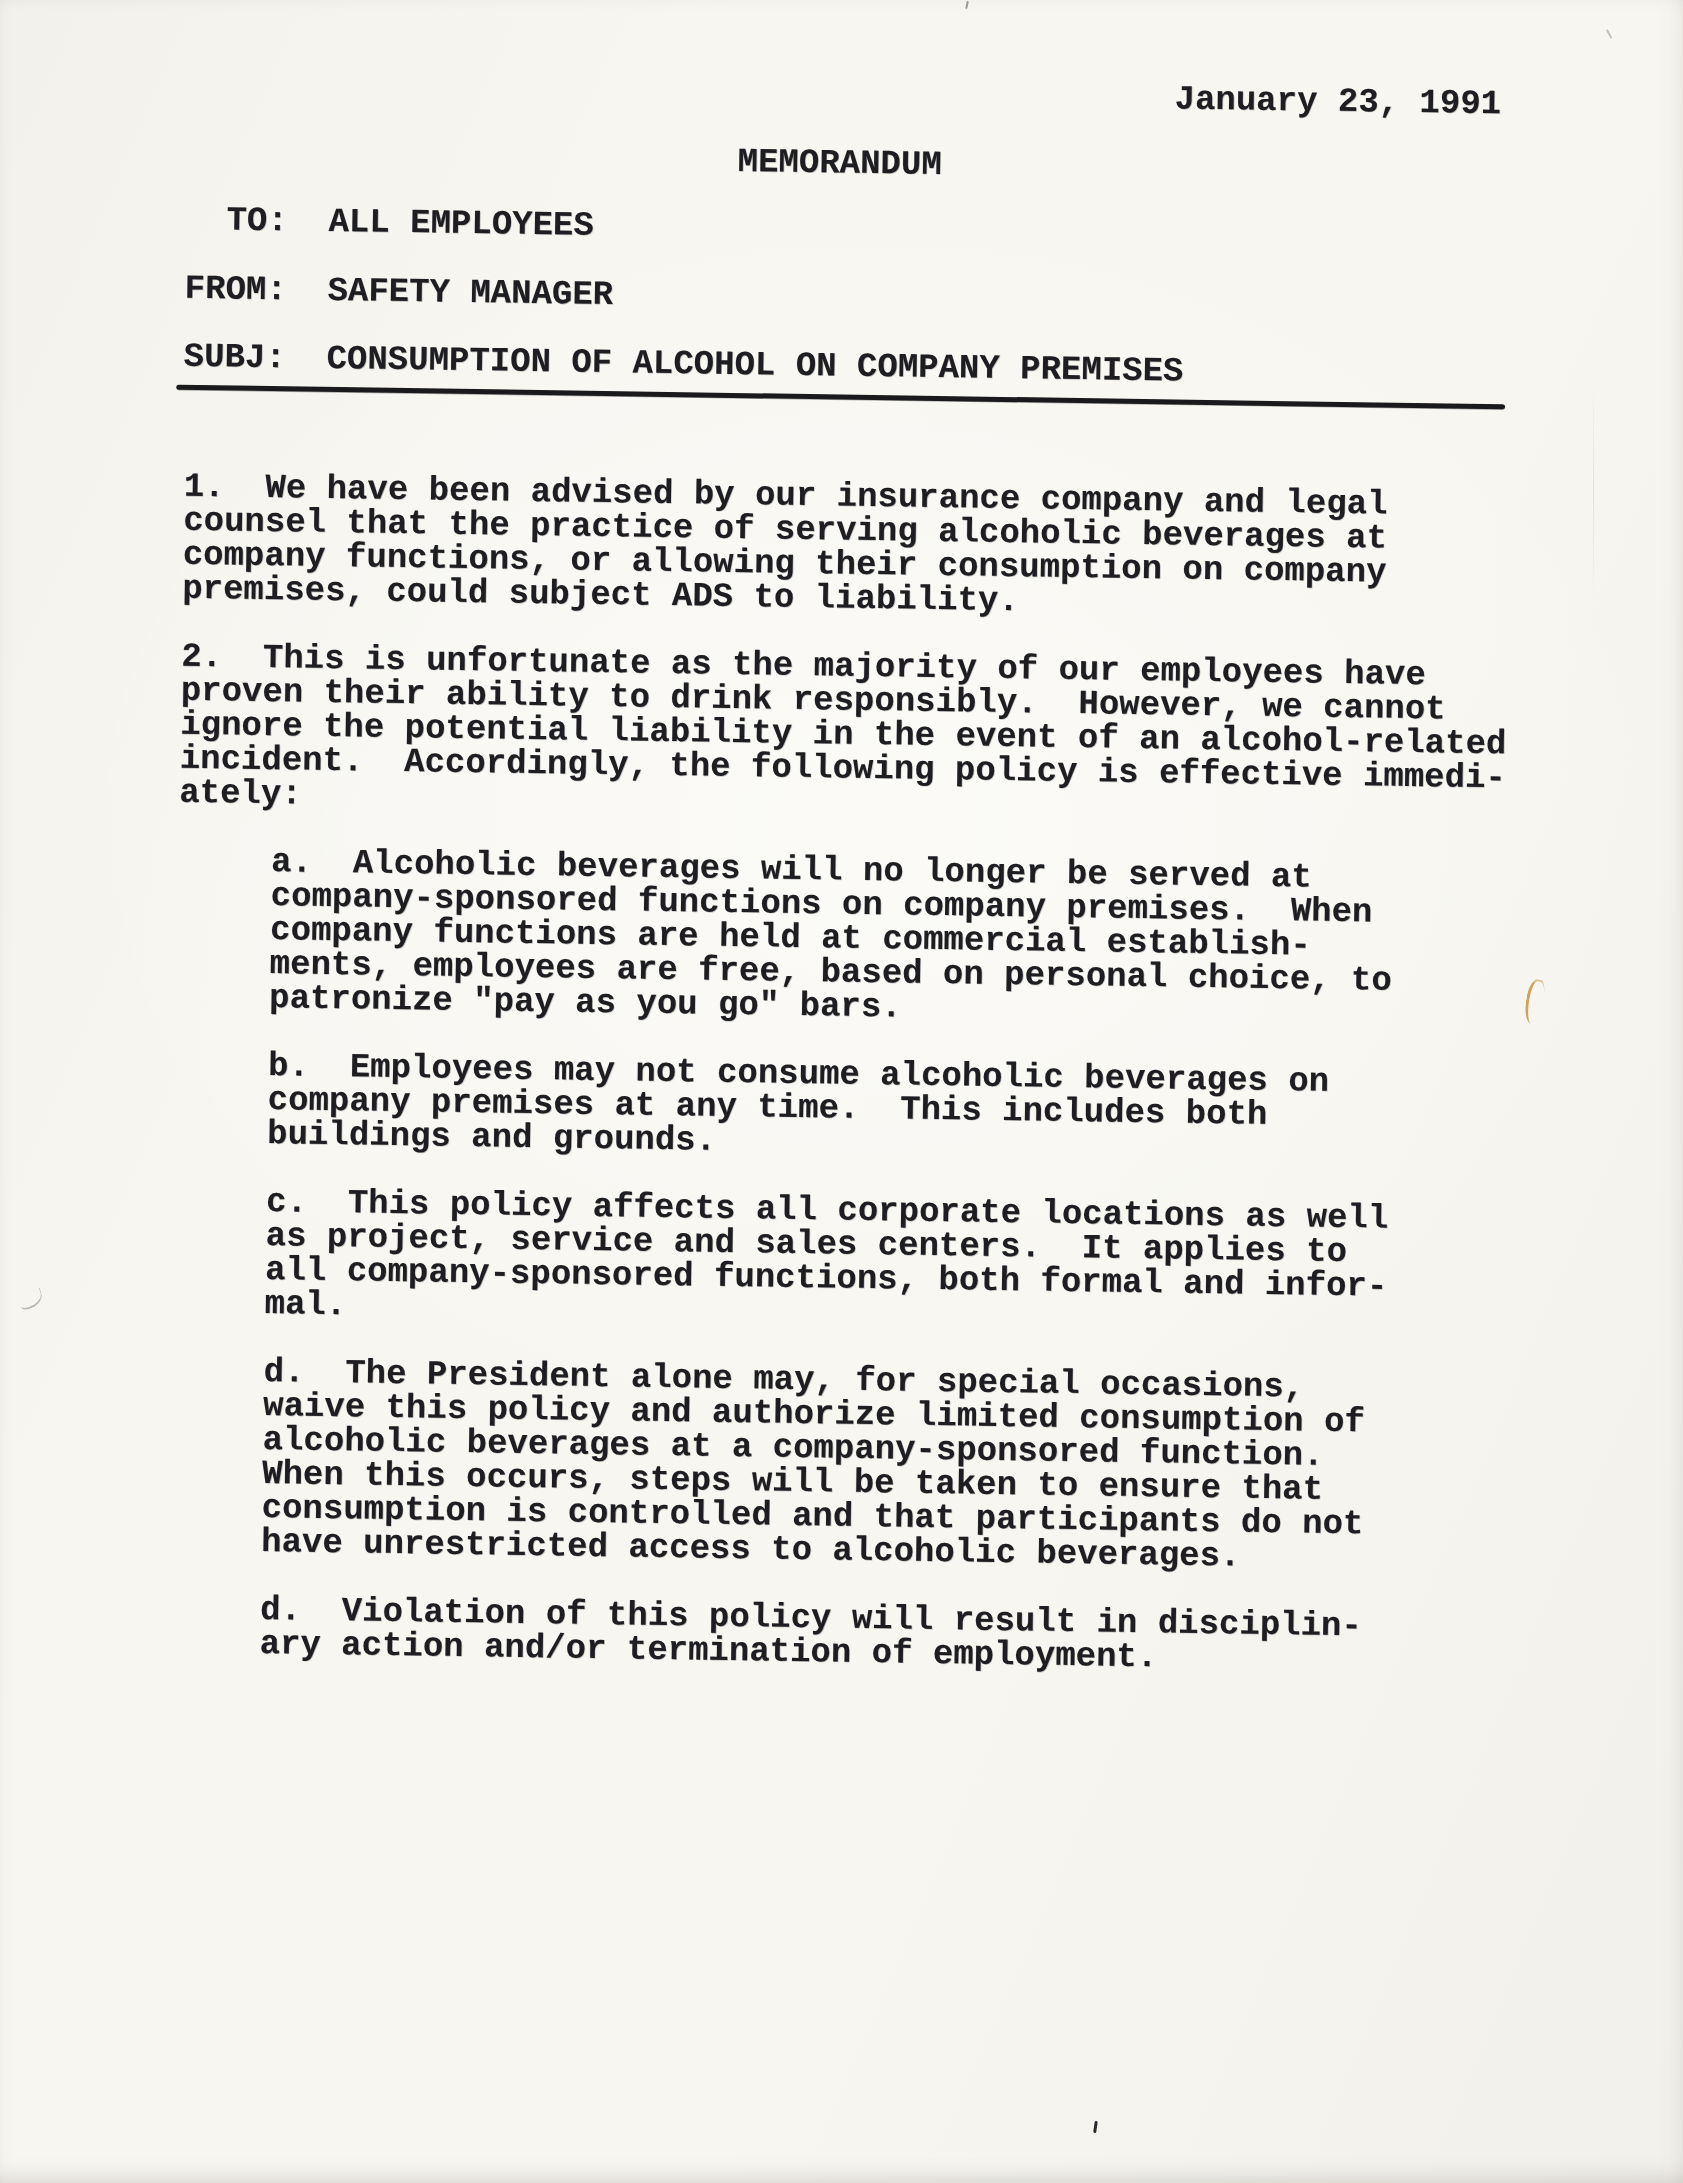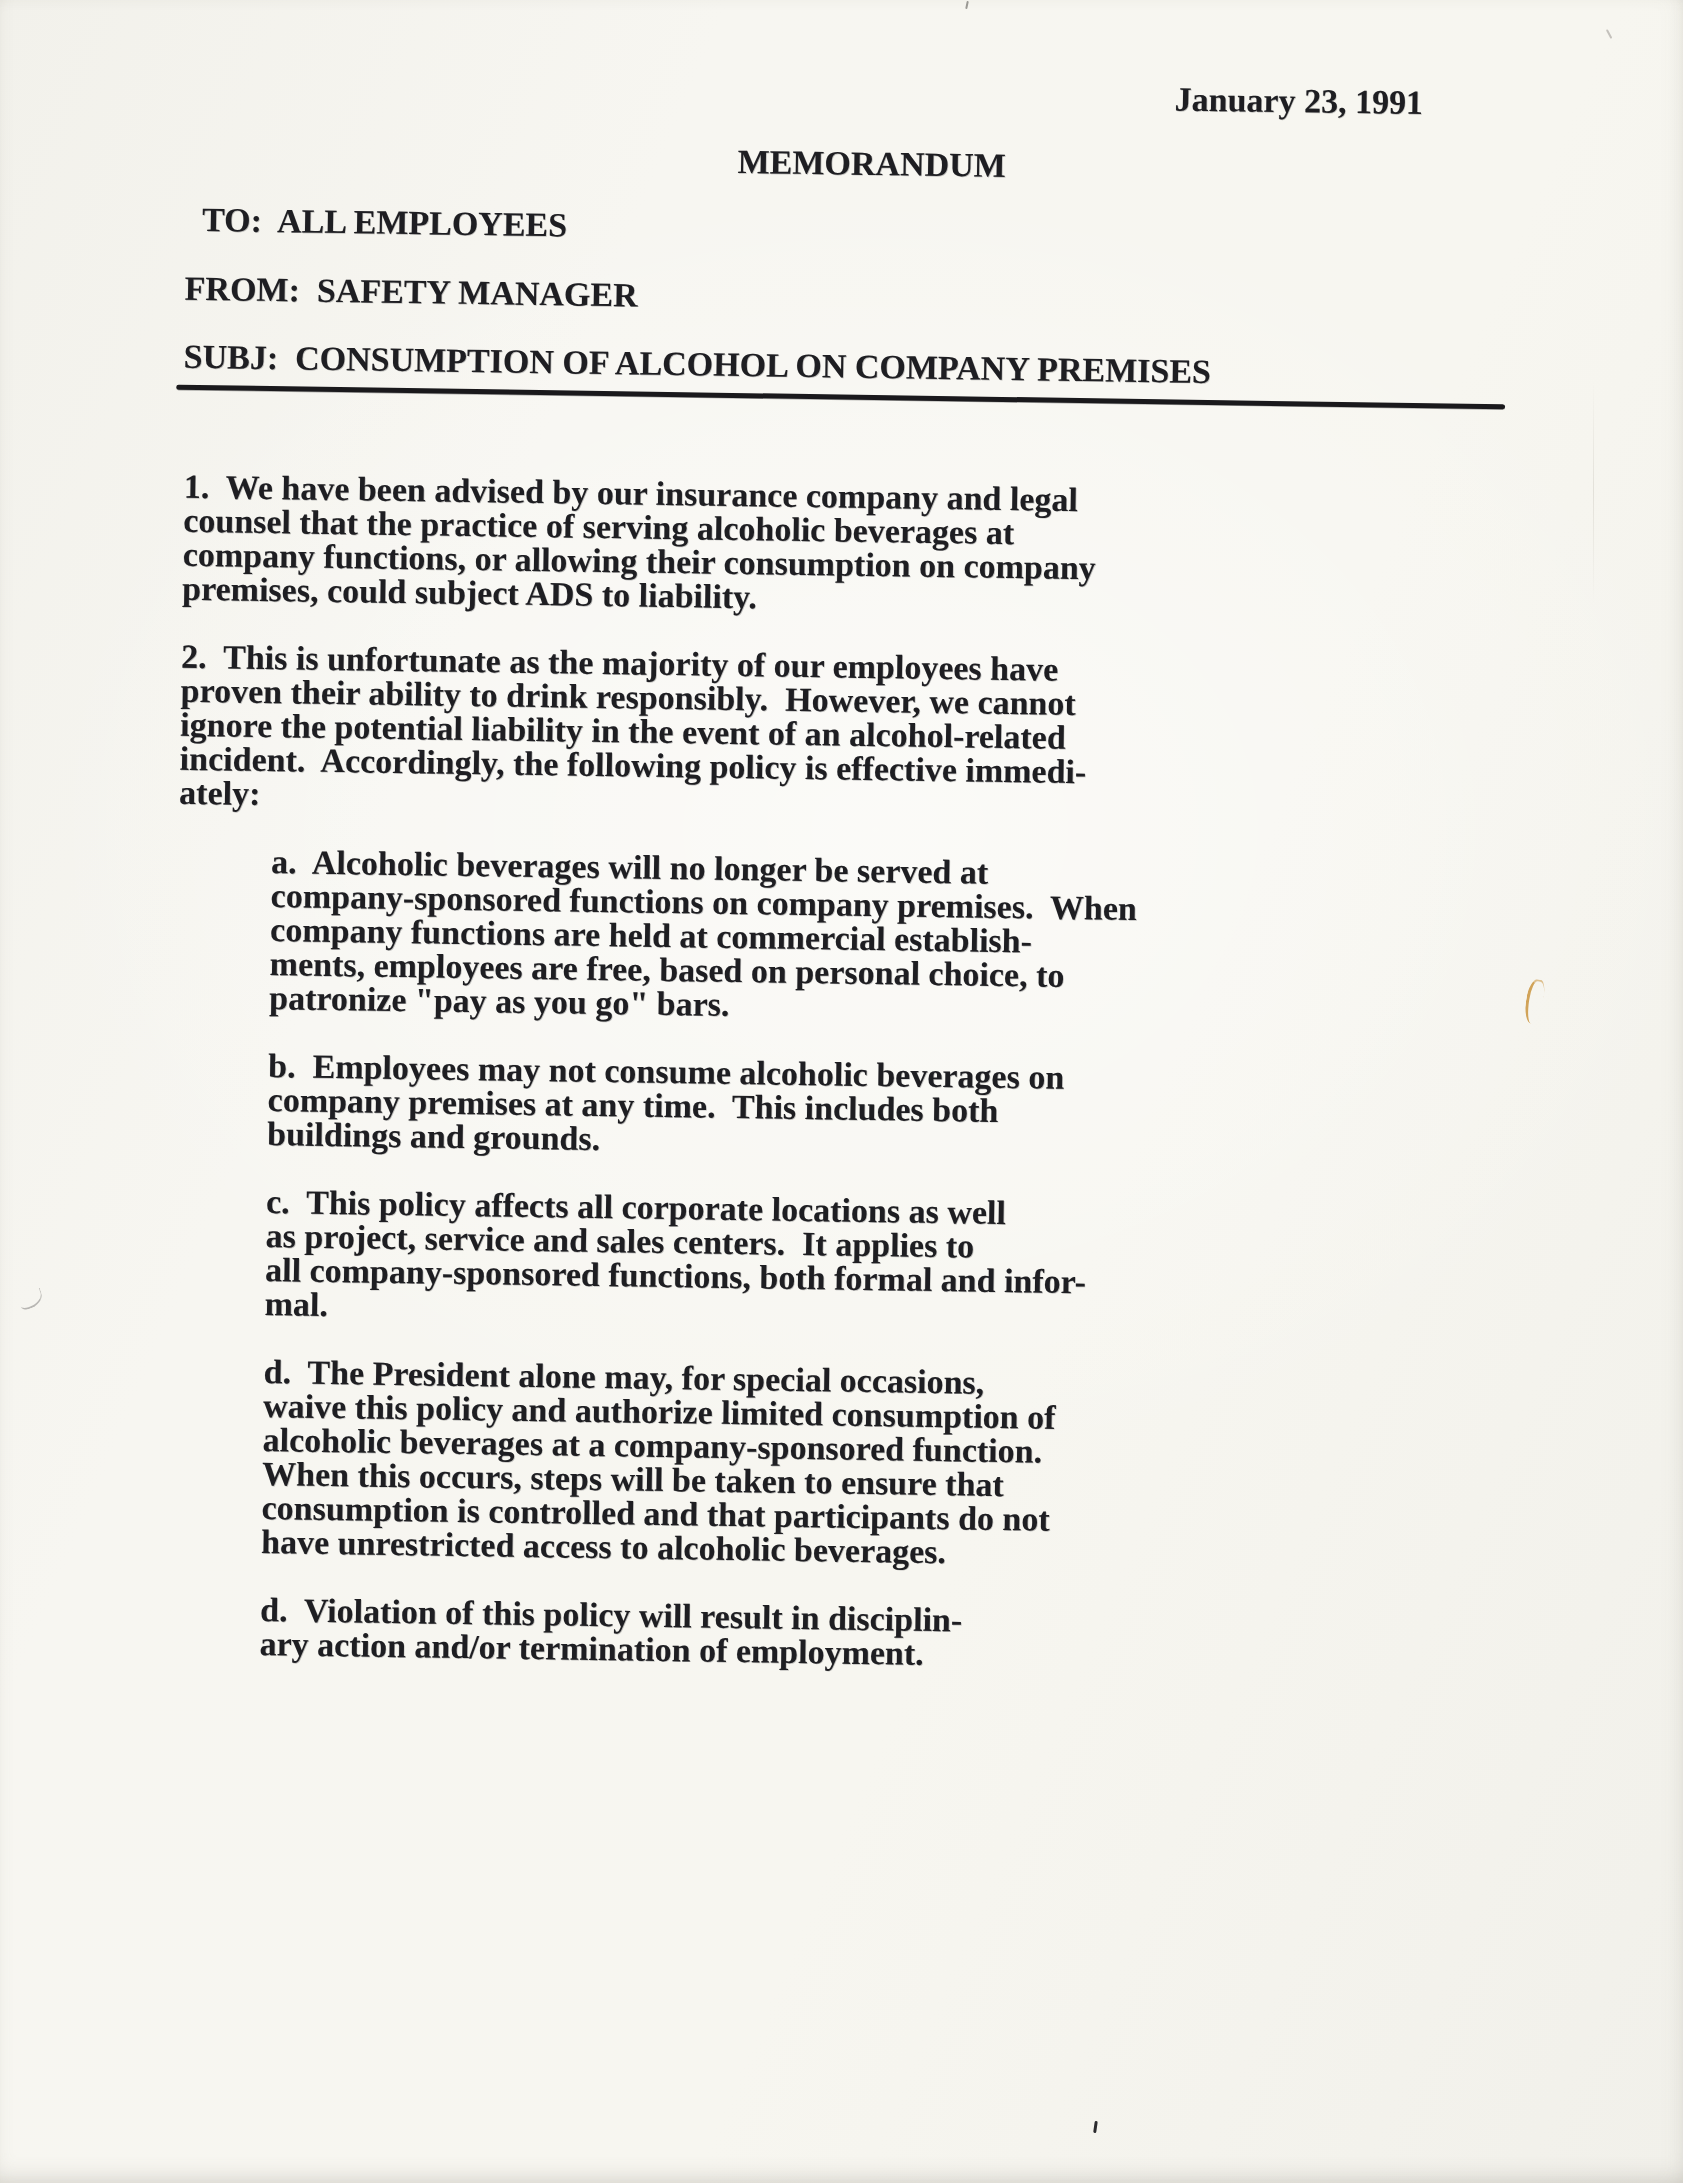--- a/index.html
+++ b/index.html
@@ -13,21 +13,21 @@
     height: 2183px;
     overflow: hidden;
     background-color: #f6f5f0;
     background-image:
       radial-gradient(ellipse 1222px 950px at 52% 38%, rgba(255,255,255,0.5), rgba(255,255,255,0) 70%),
       linear-gradient(113deg, #f2f1eb 0%, #f7f6f1 28%, #f7f6f0 62%, #f1f0ea 100%);
     box-shadow:
       inset 0 -13.6px 23px -12.2px rgba(118,112,100,0.30),
       inset -16.3px 0 31px -23px rgba(118,112,100,0.18),
       inset 0 9.5px 17.7px -15px rgba(118,112,100,0.12);
-    font-family: Liberation Serif, serif;
+    font-family: Liberation Mono, monospace;
   }
   .content {
     position: absolute;
     inset: 0;
     transform: rotate(0.85deg);
     transform-origin: 0 0;
     color: #1e1e22;
     font-weight: 700;
     font-size: 34px;
     line-height: 34px;

